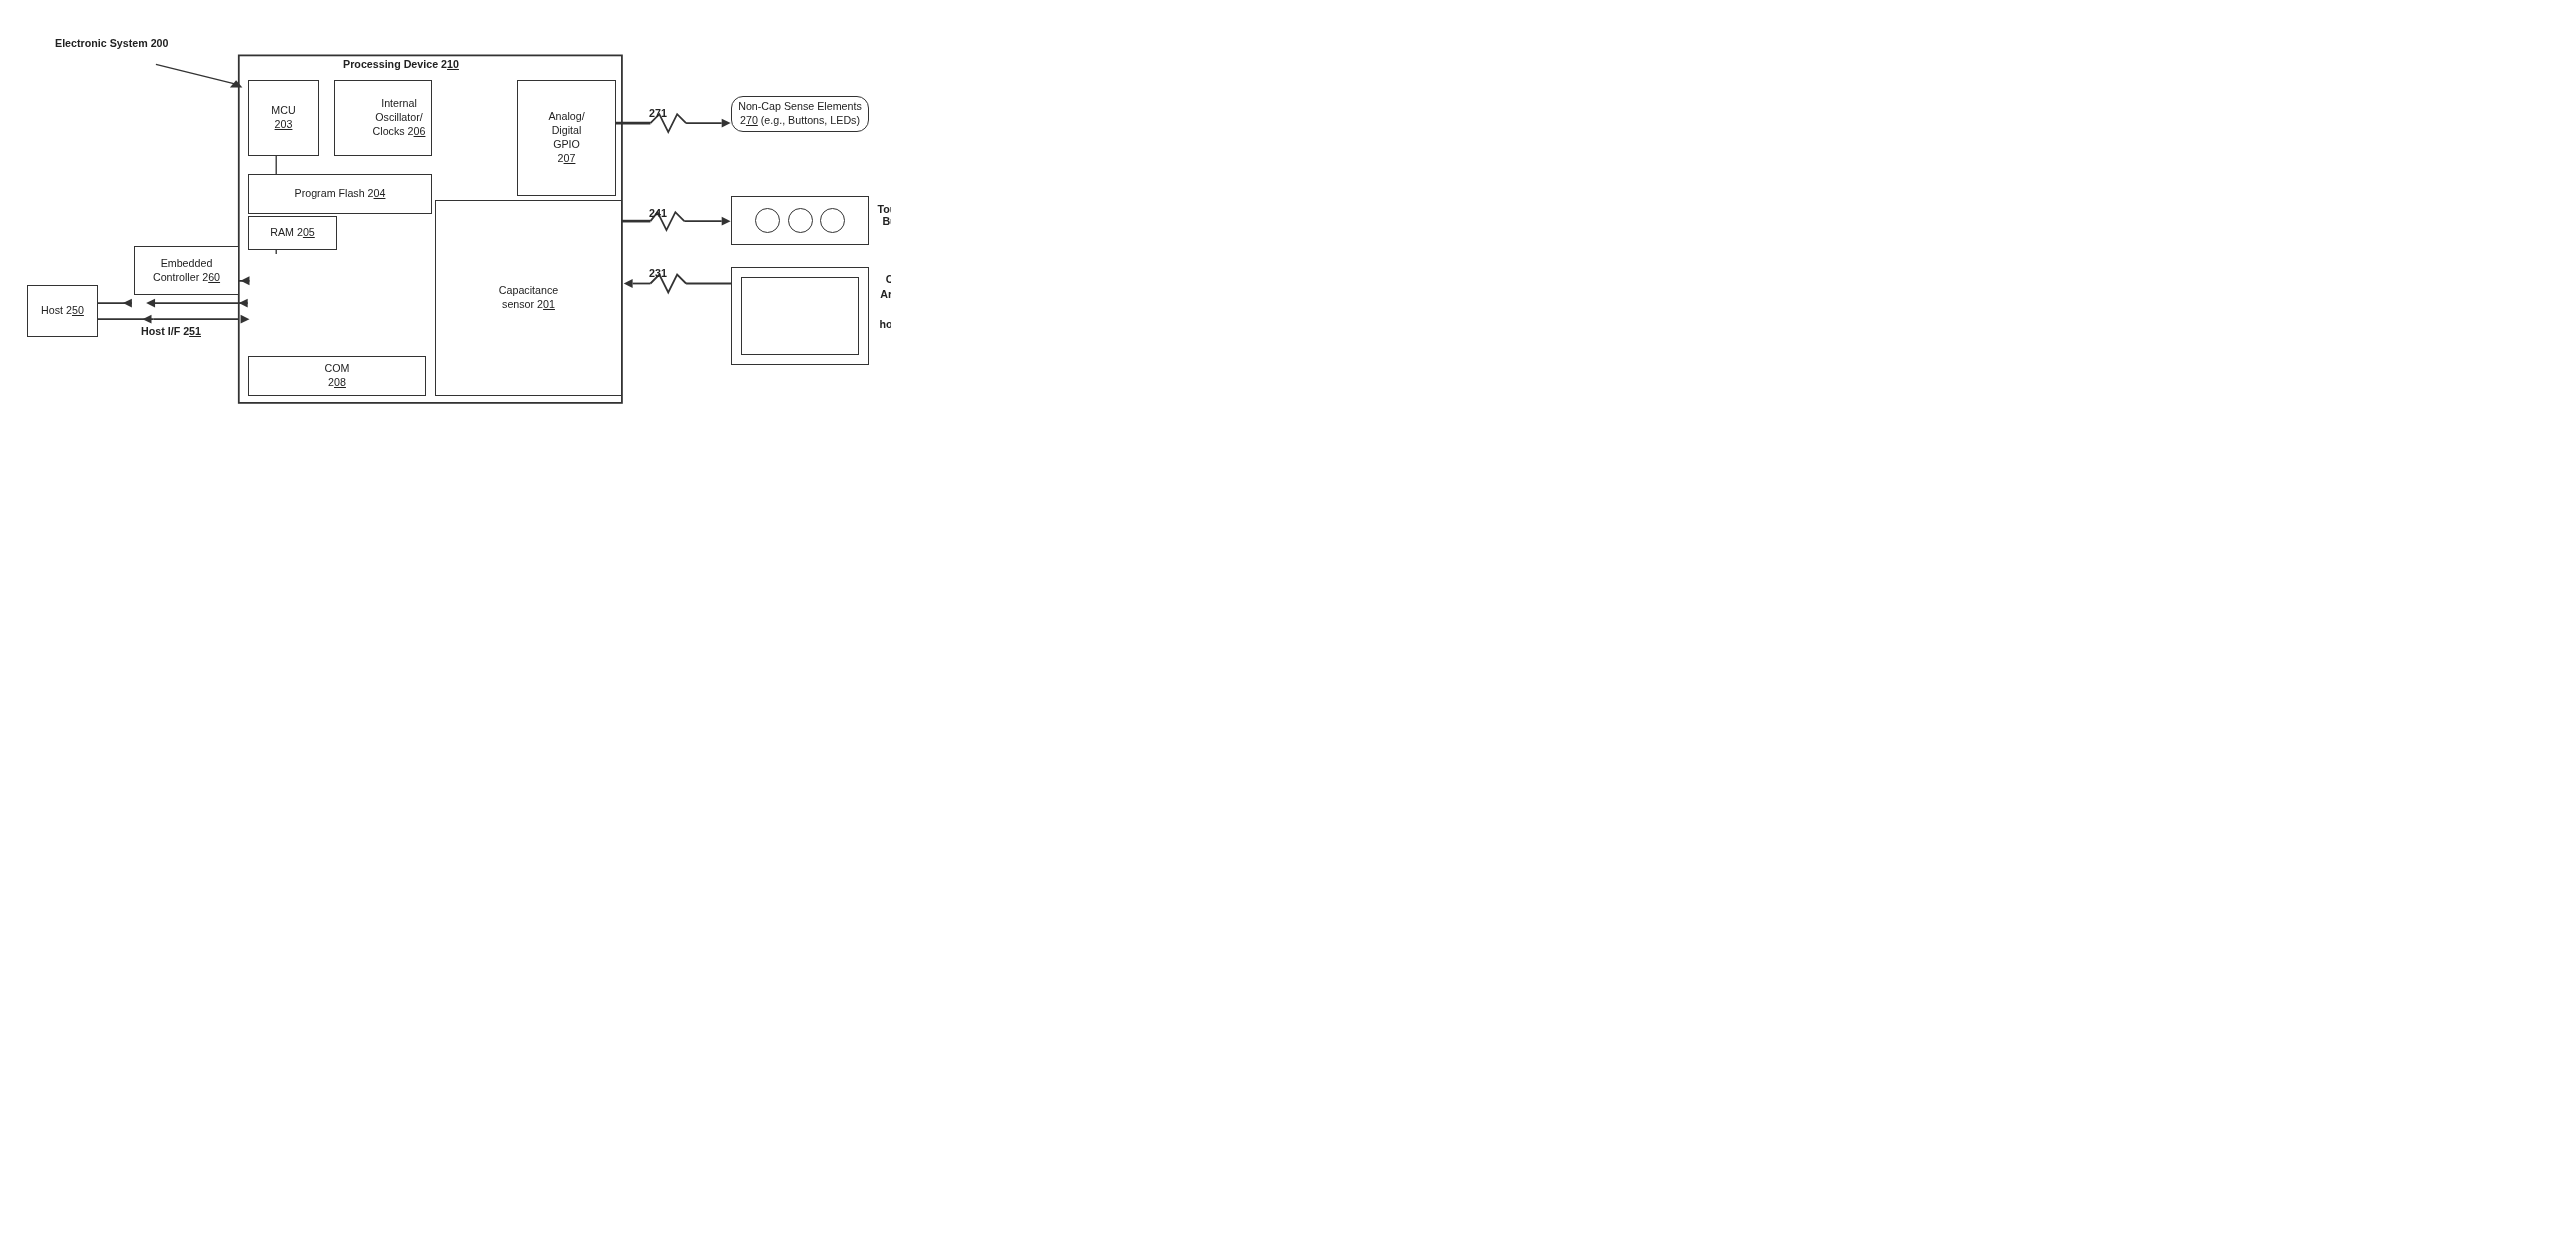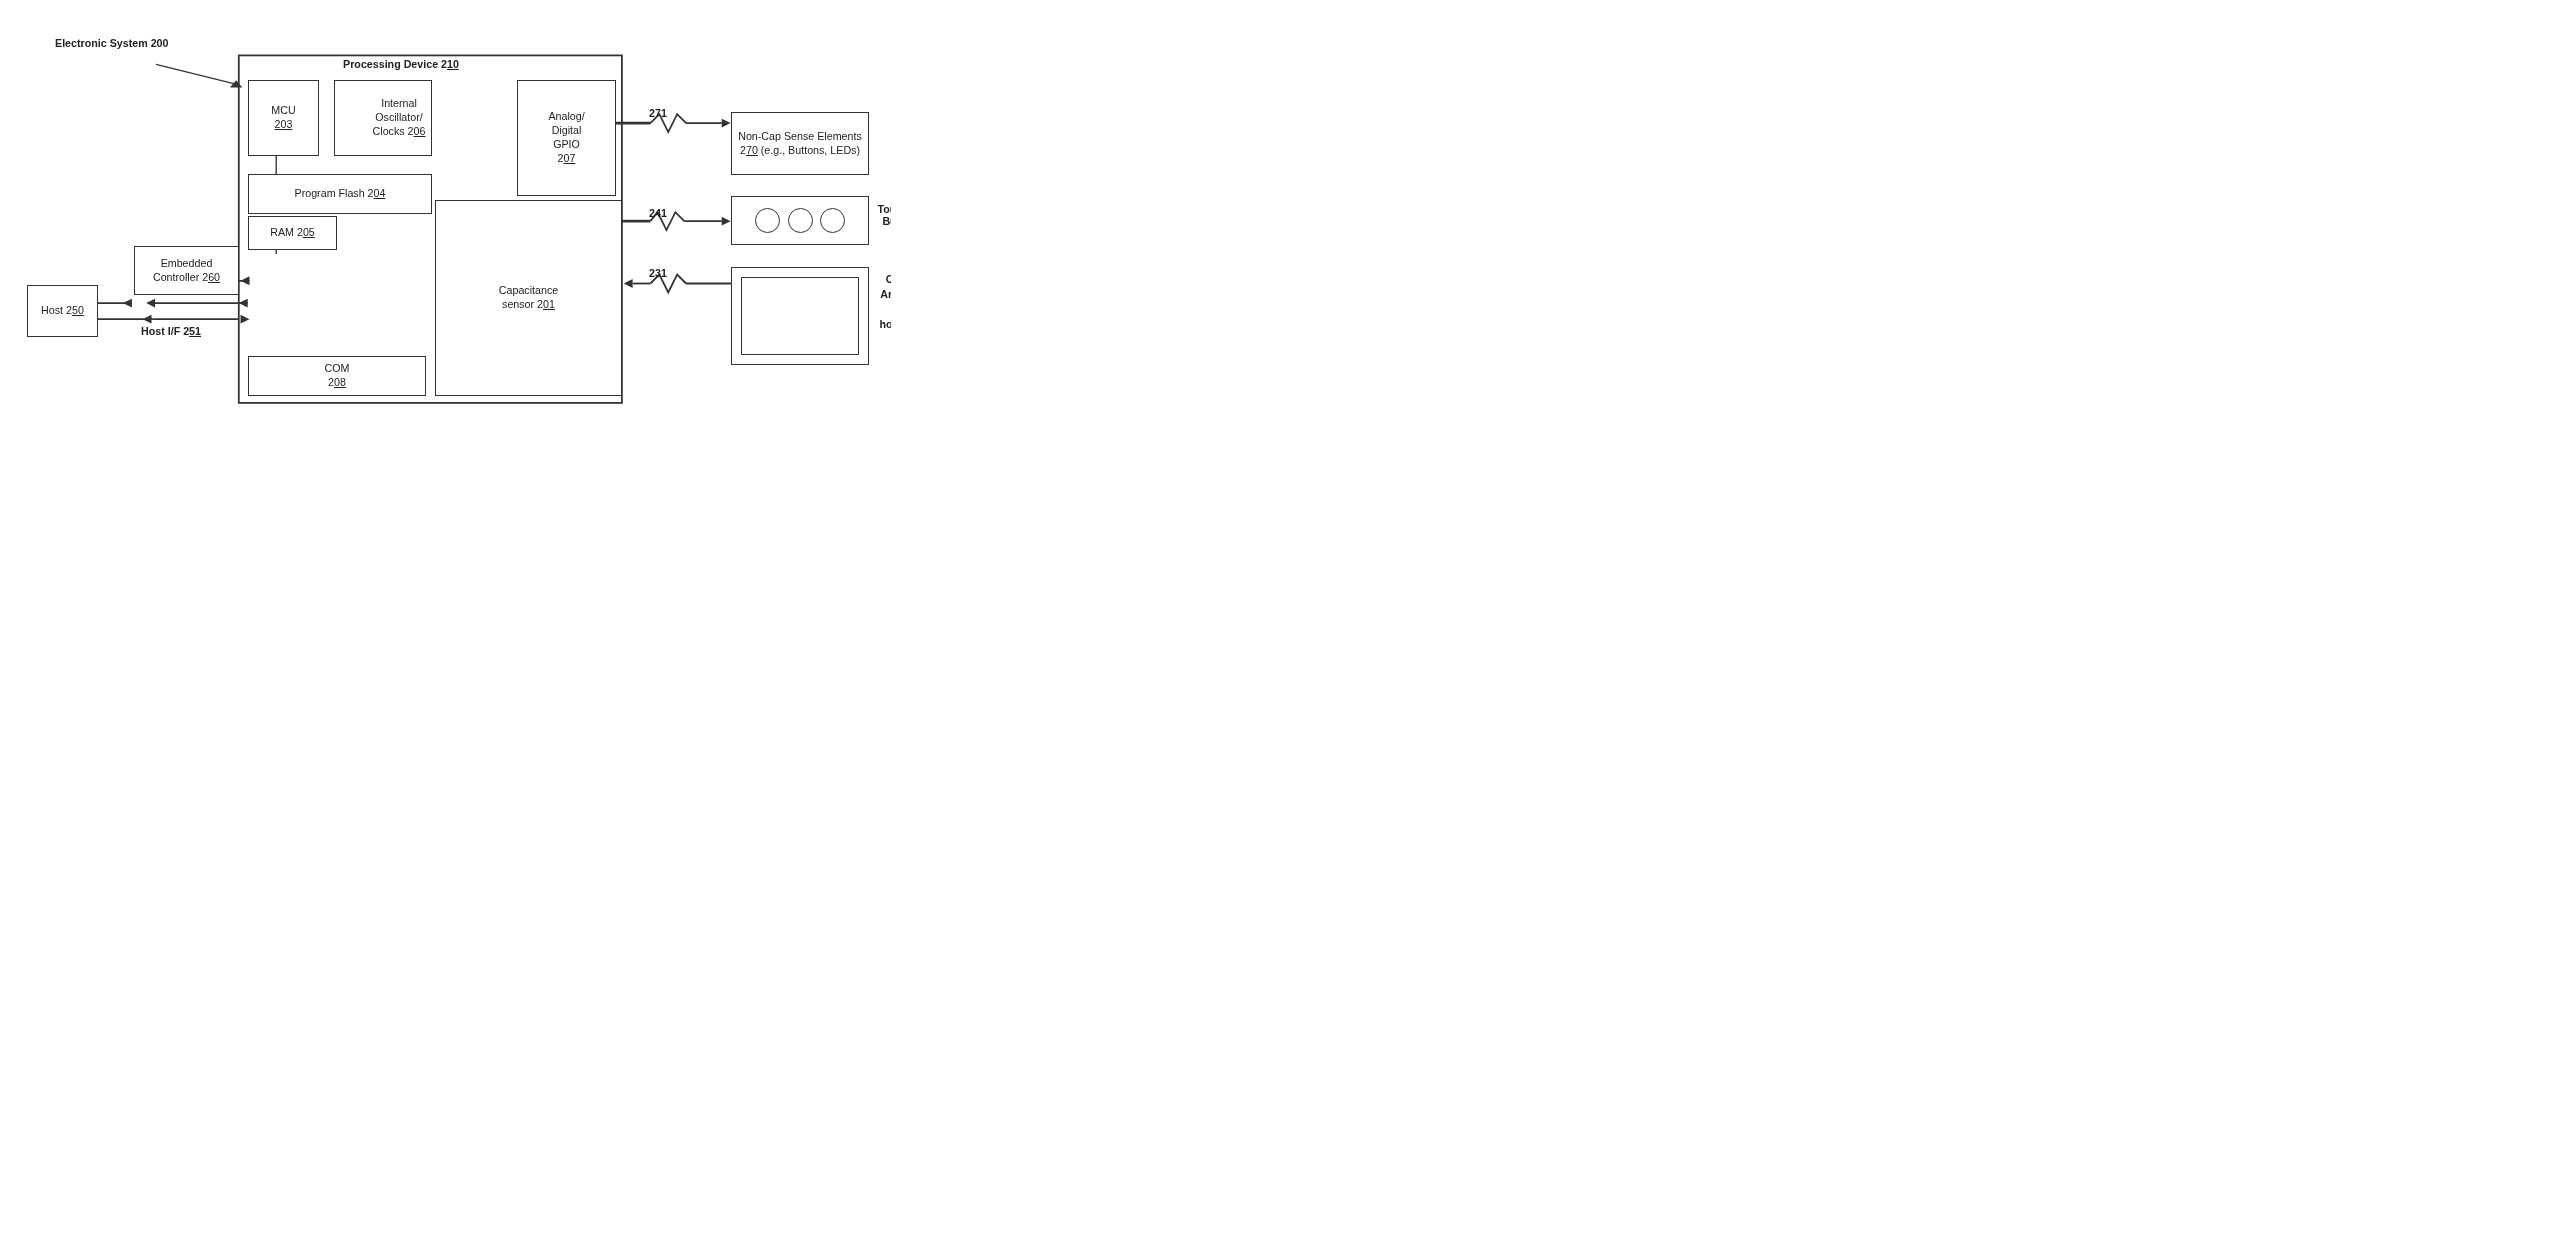--- a/index.html
+++ b/index.html
@@ -180,21 +180,21 @@
   </div>
 
   <div class="label-text" style="left:649px; top:107px;">271</div>
 
   <div class="label-text" style="left:649px; top:207px;">241</div>
 
   <div class="label-text" style="left:649px; top:267px;">231</div>
 
   <div class="label-text" style="left:765px; top:321px;">221</div>
 
-  <div class="box" style="left:731px; top:112px; width:138px; height:63px;">
+  <div class="box" style="left:731px; top:96px; width:138px; height:36px;border-radius:12px;">
     <span class="box-label">Non-Cap Sense Elements<br>2<span class="underline">70</span> (e.g., Buttons, LEDs)</span>
   </div>
 
   <div class="box" style="left:731px; top:196px; width:138px; height:49px;">
     <div class="button-circles">
       <div class="circle"></div>
       <div class="circle"></div>
       <div class="circle"></div>
     </div>
   </div>

